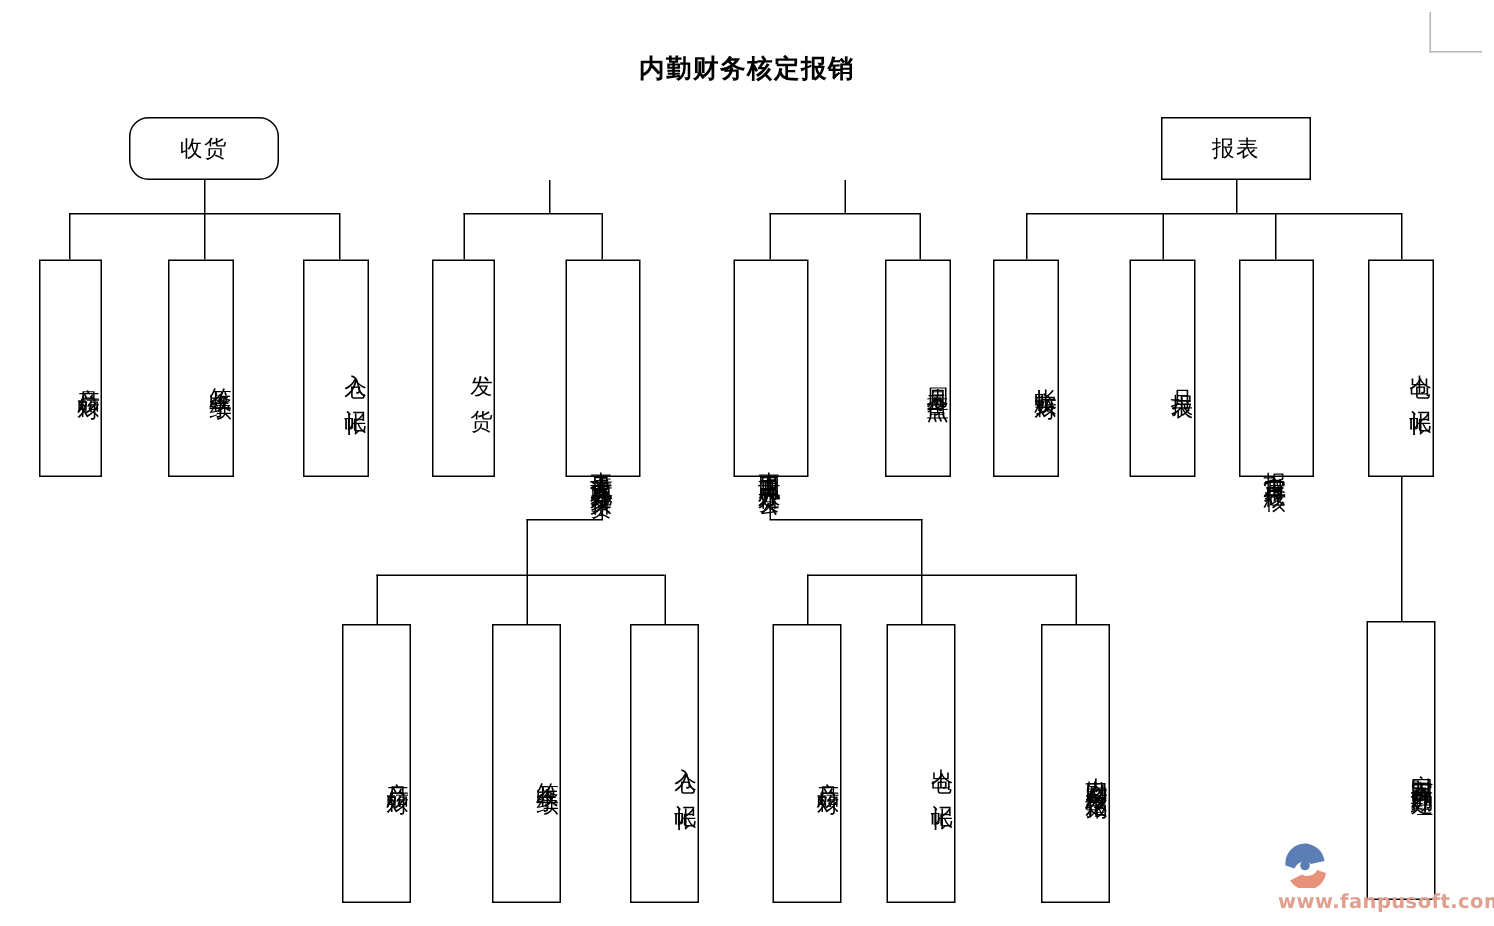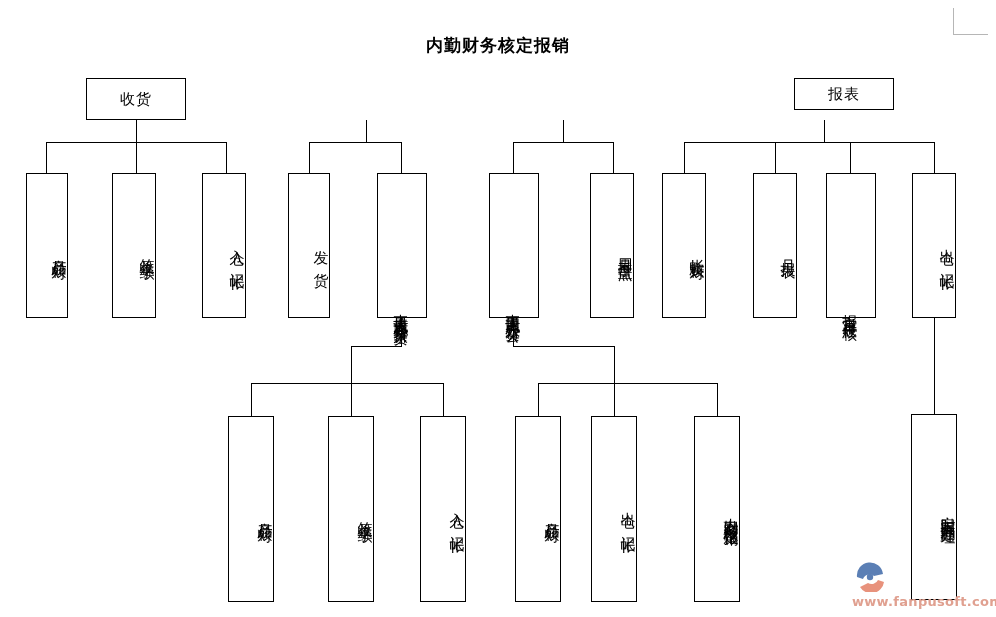--- a/index.html
+++ b/index.html
@@ -132,22 +132,22 @@
 </style>
 </head>
 <body>
 
 <div id="canvas">
 
   <div class="corner-mark" style="left:953px; top:8px; width:34px; height:26px;"></div>
 
   <div id="chart-title">内勤财务核定报销</div>
 
-  <div class="node horiz" style="left:86px; top:78px; width:100px; height:42px;">收货</div>
-  <div class="node horiz" style="left:774px; top:78px; width:100px; height:32px;margin-left:20px;">报表</div>
+  <div class="node horiz" style="left:86px; top:78px; width:100px; height:42px;border-radius:13px;">收货</div>
+  <div class="node horiz" style="left:774px; top:78px; width:100px; height:42px;">报表</div>
 
   <div class="ln-v" style="left:136px; top:120px; height:22px;"></div>
   <div class="ln-h" style="left:46px;  top:142px; width:180px;"></div>
   <div class="ln-v" style="left:46px;  top:142px; height:31px;"></div>
   <div class="ln-v" style="left:136px; top:142px; height:31px;"></div>
   <div class="ln-v" style="left:226px; top:142px; height:31px;"></div>
 
   <div class="ln-v" style="left:366px; top:120px; height:22px;"></div>
   <div class="ln-h" style="left:309px; top:142px; width:92px;"></div>
   <div class="ln-v" style="left:309px; top:142px; height:31px;"></div>

